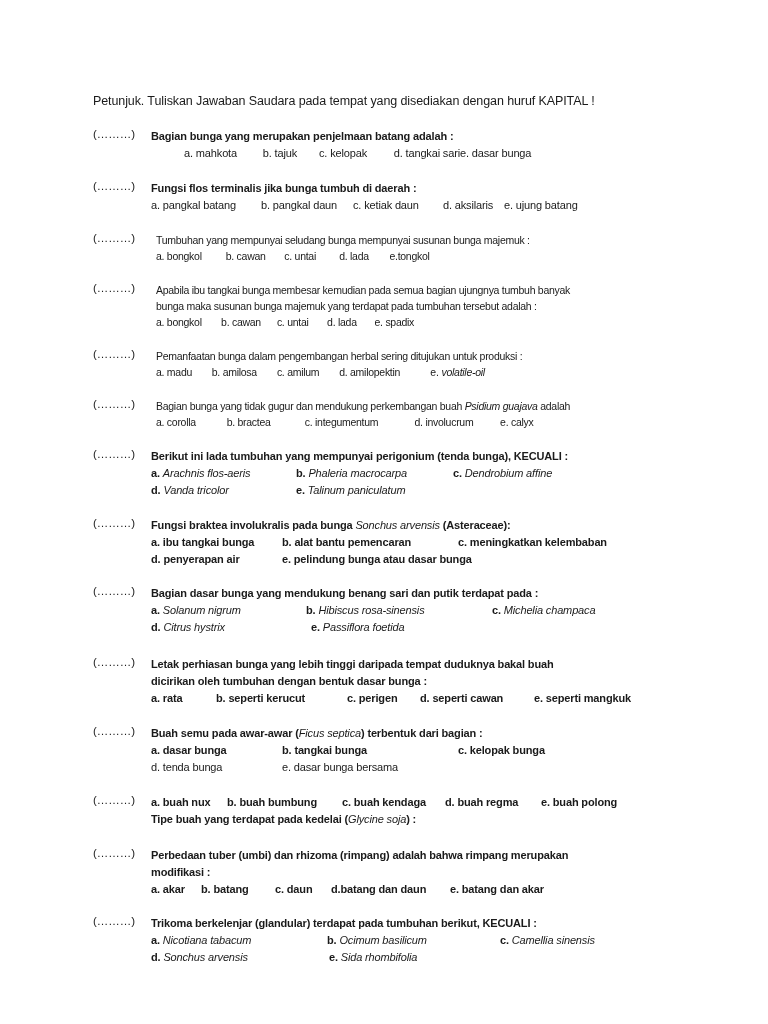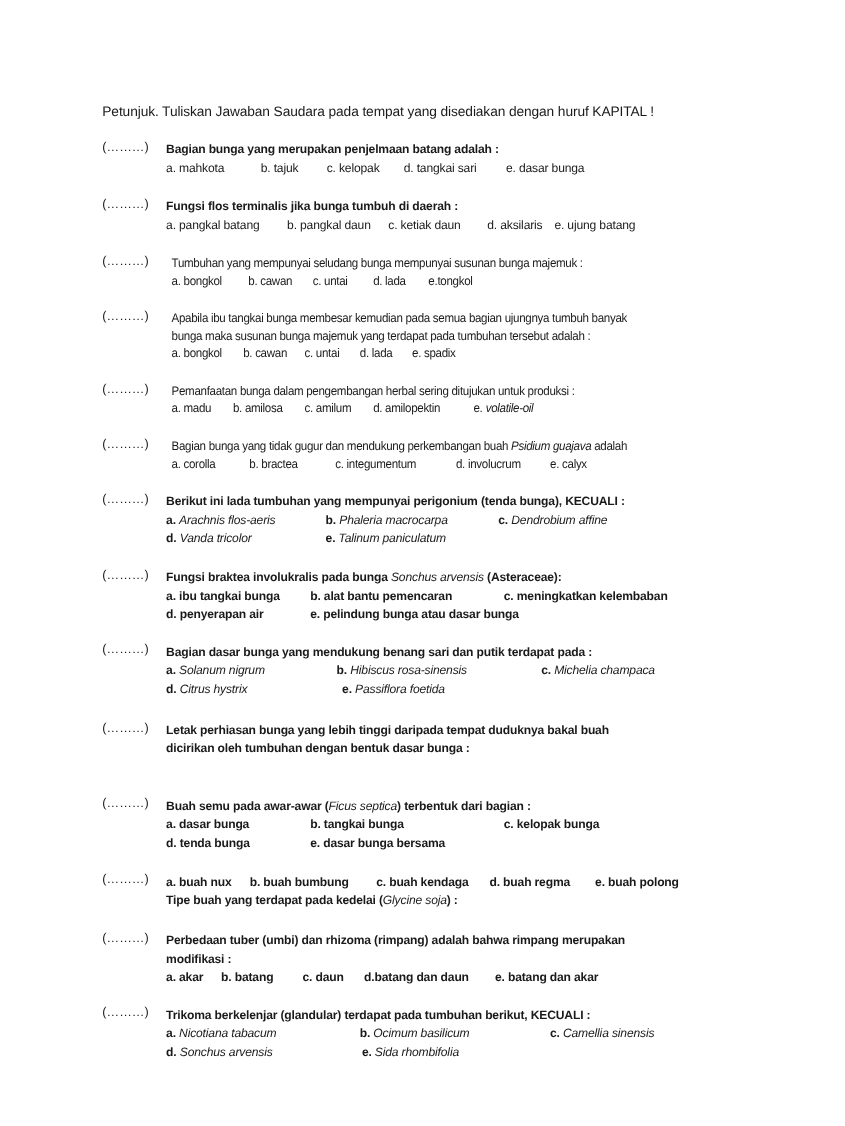--- a/index.html
+++ b/index.html
@@ -5,21 +5,21 @@
   html, body { margin: 0; padding: 0; background: #ffffff; }
   body { width: 768px; height: 1024px; position: relative; overflow: hidden; color: #1a1a1a; }
   .page { position: absolute; left: 0; top: 0; width: 768px; height: 1024px; background: #fff; }
   .instr { position: absolute; left: 93px; top: 94px; font-family: "Liberation Sans", sans-serif; font-size: 12.5px; letter-spacing: -0.1px; white-space: nowrap; }
   .q { position: absolute; left: 93px; width: 660px; }
   .blank { position: absolute; left: 0; top: 0; font-family: "Liberation Sans", sans-serif; font-size: 11.5px; white-space: nowrap; }
   .body { position: absolute; left: 58px; top: 0; white-space: nowrap; }
   .ln { height: 17px; line-height: 17px; }
   .bold .ln { font-family: "Liberation Sans", sans-serif; font-size: 11px; letter-spacing: -0.15px; }
   .bold .stem { font-weight: bold; }
-  .bold .opts { font-weight: bold; }
+  .bold .opts { font-weight: bold; text-align: right; }
   .bold .opts.nonbold { font-weight: normal; }
   .light .ln { font-family: "Liberation Sans", sans-serif; font-size: 11.3px; letter-spacing: -0.3px; height: 16px; line-height: 16px; transform: scaleX(0.93); transform-origin: left; }
   .opt { display: inline-block; }
   .it { font-style: italic; font-weight: normal; }
 </style>
 </head>
 <body>
 
 <div class="page">
 
@@ -123,31 +123,34 @@
         <span class="opt" style="width:160px"><b>d.</b> <span class="it">Citrus hystrix</span></span><span class="opt"><b>e.</b> <span class="it">Passiflora foetida</span></span>
       </div>
     </div>
   </div>
 
   <div class="q bold" style="top:656px">
     <span class="blank">(………)</span>
     <div class="body">
       <div class="ln stem">Letak perhiasan bunga yang lebih tinggi daripada tempat duduknya bakal buah</div>
       <div class="ln stem">dicirikan oleh tumbuhan dengan bentuk dasar bunga :</div>
+      <div class="ln" style="font-weight:bold">
+        <span class="opt" style="width:65px">a. rata</span><span class="opt" style="width:131px">b. seperti kerucut</span><span class="opt" style="width:73px">c. perigen</span><span class="opt" style="width:114px">d. seperti cawan</span><span class="opt">e. seperti mangkuk</span>
+      </div>
     </div>
   </div>
 
   <div class="q bold" style="top:725px">
     <span class="blank">(………)</span>
     <div class="body">
       <div class="ln stem"><span>Buah semu pada awar-awar (</span><span class="it">Ficus septica</span><span>) terbentuk dari bagian :</span></div>
       <div class="ln" style="font-weight:bold">
         <span class="opt" style="width:131px">a. dasar bunga</span><span class="opt" style="width:176px">b. tangkai bunga</span><span class="opt">c. kelopak bunga</span>
       </div>
-      <div class="ln" style="font-weight:bold">
+      <div class="ln" style="font-weight:normal">
         <span class="opt" style="width:131px">d. tenda bunga</span><span class="opt">e. dasar bunga bersama</span>
       </div>
     </div>
   </div>
 
   <div class="q bold" style="top:794px">
     <span class="blank">(………)</span>
     <div class="body">
       <div class="ln" style="font-weight:bold">
         <span class="opt" style="width:76px">a. buah nux</span><span class="opt" style="width:115px">b. buah bumbung</span><span class="opt" style="width:103px">c. buah kendaga</span><span class="opt" style="width:96px">d. buah regma</span><span class="opt">e. buah polong</span>

